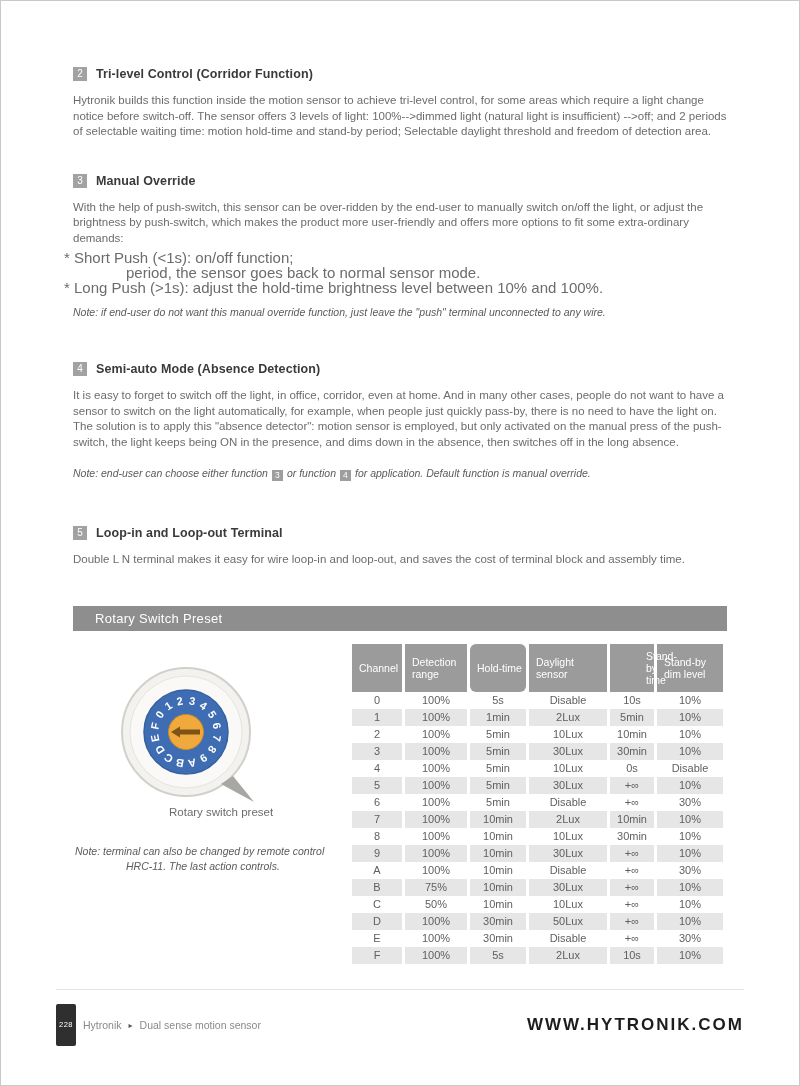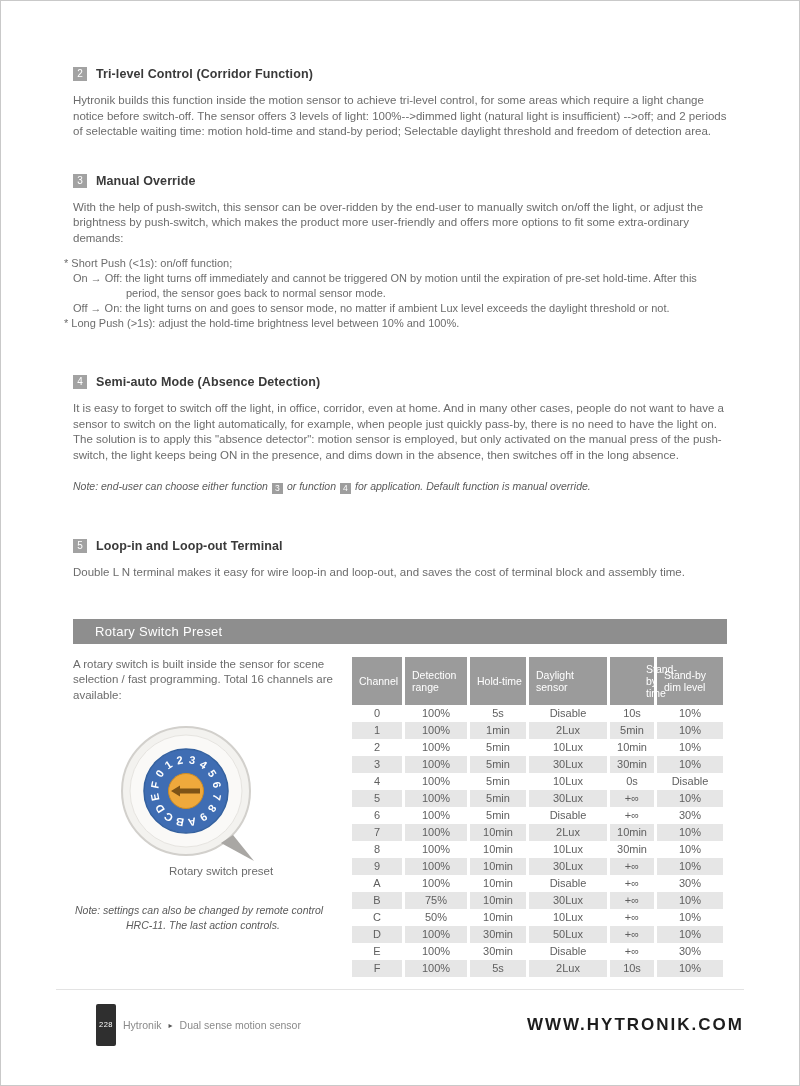--- a/index.html
+++ b/index.html
@@ -13,21 +13,21 @@
 
   .sec-head { display:flex; align-items:center; gap:9px; margin-bottom:12px; }
   .sec-badge {
     width:14px; height:14px; background:#a2a2a2; color:#fff; flex:0 0 auto;
     font-size:10px; line-height:14px; text-align:center;
   }
   .sec-title { font-size:12.5px; font-weight:bold; color:#3a3a3a; letter-spacing:0.1px; }
 
   .body-p { font-size:11.5px; line-height:15.5px; color:#6c6c6c; }
 
-  .bullets { margin-top:10px; font-size:11px; line-height:15px; color:#6c6c6c; }
+  .bullets { margin-top:4px; font-size:15px; line-height:15px; color:#6c6c6c; }
   .b-ind0 { margin-left:-9px; }
   .b-ind1 { margin-left:0; }
   .b-ind2 { margin-left:53px; }
 
   .note { font-size:10.5px; font-style:italic; color:#5a5a5a; }
   .note-3 { margin-top:11px; }
   .note-4 { margin-top:17px; }
   .inline-badge {
     display:inline-block; width:11px; height:11px; background:#9e9e9e; color:#fff;
     font-style:normal; font-size:8.5px; line-height:11px; text-align:center;
@@ -54,36 +54,36 @@
   .rotary-note .line2 { margin-left:51px; }
 
   table.preset {
     border-collapse:separate; border-spacing:3px 0; table-layout:fixed; width:373px;
   }
   table.preset th {
     background:#9b9b9b; color:#fff; font-weight:normal; font-size:10.5px;
     line-height:12px; text-align:left; padding:6px 2px 6px 7px; height:38px; vertical-align:middle;
   }
   table.preset th.c1 { width:50px; } table.preset th.c2 { width:62px; }
-  table.preset th.c3 { width:56px; } table.preset th.c4 { width:78px; }
+  table.preset th.c3 { width:56px;border-radius:6px; } table.preset th.c4 { width:78px; }
   table.preset th.c5 { width:44px;padding-left:36px; } table.preset th.c6 { width:66px; }
   table.preset td {
     font-size:11px; color:#5f5f5f; text-align:center; height:17px; padding:0;
   }
   table.preset tr.alt td { background:#e6e6e6; }
 
   .footer {
     position:absolute; left:55px; right:55px; top:988px;
     border-top:1px solid #e3e3e3; padding-top:14px;
     display:flex; justify-content:space-between; align-items:center;
   }
   .footer-left { display:flex; align-items:center; gap:7px; }
   .page-badge {
     background:#2f2f2f; color:#fff; font-size:7.5px; line-height:10px;
-    padding:16px 3px; border-radius:2px; letter-spacing:0.5px;margin-left:40px;
+    padding:16px 3px; border-radius:2px; letter-spacing:0.5px;
   }
   .footer-brand { font-size:10.5px; color:#8a8a8a; }
   .footer-sep { font-size:8px; color:#555; }
   .footer-site { font-size:17px; font-weight:bold; letter-spacing:2px; color:#1d1d1d; }
 </style>
 </head>
 <body>
 
 <div class="page">
   <div class="content">
@@ -94,46 +94,44 @@
     </div>
     <p class="body-p">Hytronik builds this function inside the motion sensor to achieve tri-level control, for some areas which require a light change notice before switch-off.  The sensor offers 3 levels of light: 100%--&gt;dimmed light (natural light is insufficient) --&gt;off; and 2 periods of selectable waiting time: motion hold-time and stand-by period; Selectable daylight threshold and freedom of detection area.</p>
 
     <div class="sec-head mt-sec3">
       <span class="sec-badge">3</span>
       <span class="sec-title">Manual Override</span>
     </div>
     <p class="body-p">With the help of push-switch, this sensor can be over-ridden by the end-user to manually switch on/off the light, or adjust the brightness by push-switch, which makes the product more user-friendly and offers more options to fit some extra-ordinary demands:</p>
     <div class="bullets">
       <div class="b-ind0">* Short Push (&lt;1s): on/off function;</div>
-      <div class="b-ind1">On → Off: the light turns off immediately and cannot be triggered ON by motion until the expiration of pre-set hold-time. After this</div>
       <div class="b-ind2">period, the sensor goes back to normal sensor mode.</div>
-      <div class="b-ind1">Off → On: the light turns on and goes to sensor mode, no matter if ambient Lux level exceeds the daylight threshold or not.</div>
       <div class="b-ind0">* Long Push (&gt;1s): adjust the hold-time brightness level between 10% and 100%.</div>
     </div>
+    <p class="note note-3">Note: if end-user do not want this manual override function, just leave the "push" terminal unconnected to any wire.</p>
 
     <div class="sec-head mt-sec4">
       <span class="sec-badge">4</span>
       <span class="sec-title">Semi-auto Mode (Absence Detection)</span>
     </div>
     <p class="body-p">It is easy to forget to switch off the light, in office, corridor, even at home. And in many other cases, people do not want to have a sensor to switch on the light automatically, for example, when people just quickly pass-by, there is no need to have the light on. The solution is to apply this "absence detector":  motion sensor is employed, but only activated on the manual press of the push-switch, the light keeps being ON in the presence, and dims down in the absence, then switches off in the long absence.</p>
     <p class="note note-4">
       <span>Note: end-user can choose either function</span><span class="inline-badge">3</span><span>or function</span><span class="inline-badge">4</span><span>for application. Default function is manual override.</span>
     </p>
 
     <div class="sec-head mt-sec5">
       <span class="sec-badge">5</span>
       <span class="sec-title">Loop-in and Loop-out Terminal</span>
     </div>
     <p class="body-p">Double L N terminal makes it easy for wire loop-in and loop-out, and saves the cost of terminal block and assembly time.</p>
 
     <div class="gray-bar">Rotary Switch Preset</div>
 
     <div class="columns">
       <div class="col-left">
-        <p class="body-p">A rotary switch is built inside the sensor for scene selection / fast programming. Total 16 channels are available:</p>
 
         <svg class="rotary-svg" width="250" height="140" viewBox="0 0 250 140" xmlns="http://www.w3.org/2000/svg">
 
           <circle cx="95" cy="68" r="64" fill="#f3f2ef" stroke="#d2d0cc" stroke-width="2"></circle>
           <circle cx="95" cy="68" r="56" fill="#faf9f7" stroke="#e6e4e0" stroke-width="1"></circle>
 
           <circle cx="95" cy="68" r="42" fill="#3f6db3" stroke="#34619f" stroke-width="1.5"></circle>
           <g id="dial-chars">
               <text x="68.80870721246983" y="50.49953765988253" dy="3.8" transform="rotate(-56.25 68.80870721246983 50.49953765988253)" class="dial-char">0</text>
               <text x="77.49953765988253" y="41.80870721246983" dy="3.8" transform="rotate(-33.75 77.49953765988253 41.80870721246983)" class="dial-char">1</text>
@@ -155,21 +153,21 @@
 
           <circle cx="95" cy="68" r="17.5" fill="#efa93c" stroke="#cf8c22" stroke-width="1"></circle>
           <polygon points="80,68 89,62.5 89,65.5 109,65.5 109,70.5 89,70.5 89,73.5" fill="#7d5316"></polygon>
 
           <polygon points="130,120 142,112 163,138" fill="#a9a7a4"></polygon>
         </svg>
 
         <div class="rotary-caption">Rotary switch preset</div>
 
         <div class="rotary-note">
-          <div>Note: settings can also be changed by remote control</div>
+          <div>Note: terminal can also be changed by remote control</div>
           <div class="line2">HRC-11. The last action controls.</div>
         </div>
       </div>
 
       <div class="col-right">
         <table class="preset">
           <thead>
               <tr>
                 <th class="c1">Channel</th>
                 <th class="c2">Detection range</th>

